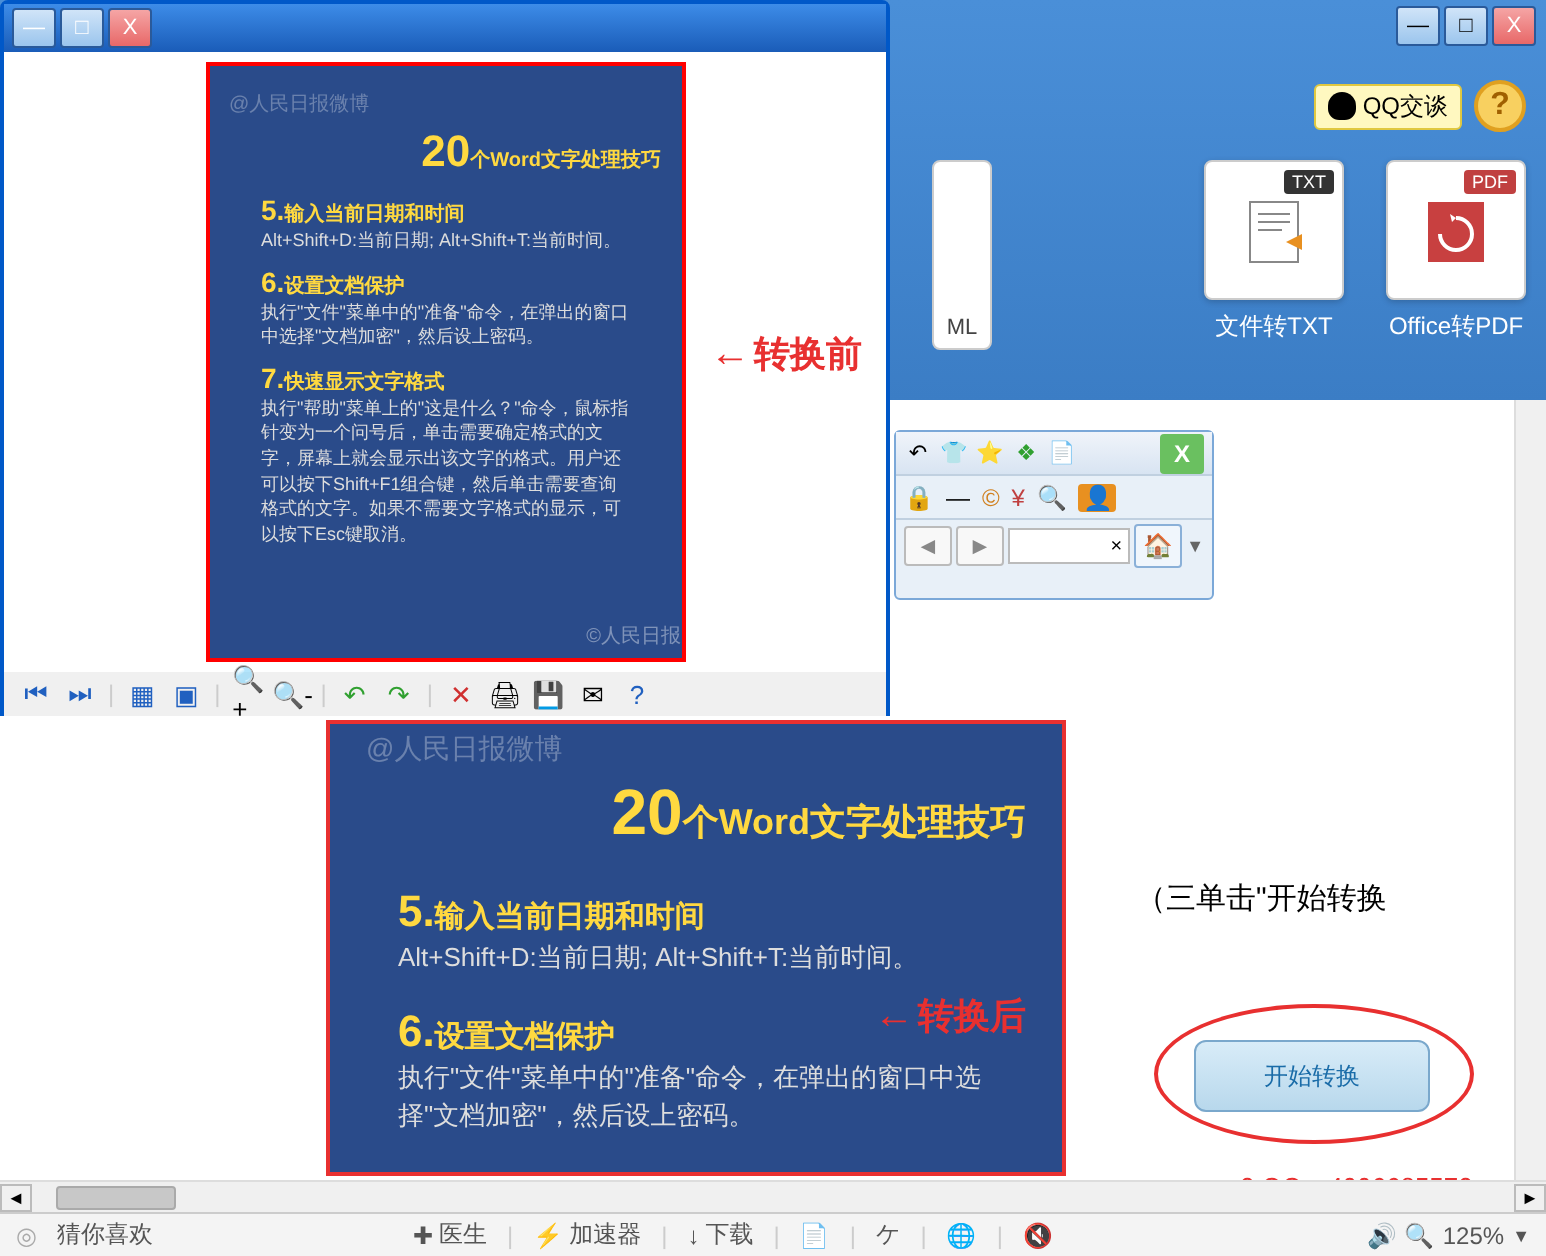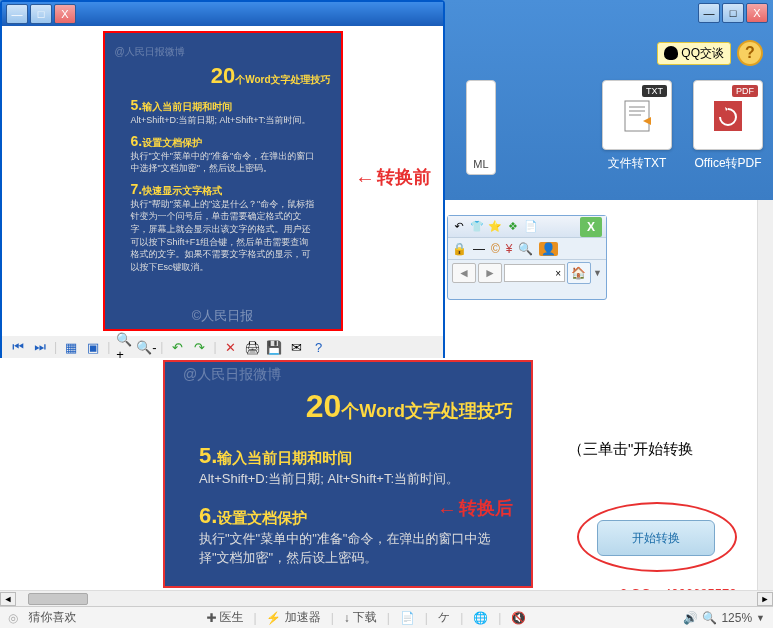--- a/index.html
+++ b/index.html
@@ -39,21 +39,21 @@
 .pv-tb-btn { width: 16px; height: 16px; display: flex; align-items: center; justify-content: center; cursor: pointer; font-size: 13px; }
 
 
 .img-watermark { text-align: left; color: rgba(255,255,255,0.3); font-size: 10px; }
 .img-title { color: #ffd940; font-weight: bold; text-align: right; margin: 4px 0 8px; }
 .img-title .big-num { font-size: 22px; }
 .img-section { margin: 6px 16px; }
 .img-section .num { color: #ffd940; font-size: 14px; font-weight: bold; }
 .img-section .heading { color: #ffd940; font-weight: bold; font-size: 10px; }
 .img-section .body { color: #ddd; font-size: 9px; line-height: 1.4; }
-.img-footer { text-align: center; color: rgba(255,255,255,0.4); font-size: 13px; position: absolute; bottom: 4px; left: 0; right: 0; }
+.img-footer { text-align: right; color: rgba(255,255,255,0.4); font-size: 10px; position: absolute; bottom: 4px; left: 0; right: 0; }
 
 
 .annotation { position: absolute; color: #e83030; font-size: 18px; font-weight: bold; }
 .arrow-before { top: 165px; left: 355px; }
 .arrow-before::before { content: "←"; margin-right: 2px; font-size: 20px; }
 .arrow-after { top: 496px; left: 437px; }
 .arrow-after::before { content: "←"; margin-right: 2px; font-size: 20px; }
 
 
 .enlarged { position: absolute; top: 360px; left: 163px; width: 370px; height: 228px; border: 2px solid #e83030; background: #2a4b8a; color: #fff; padding: 10px 18px; overflow: hidden; }

